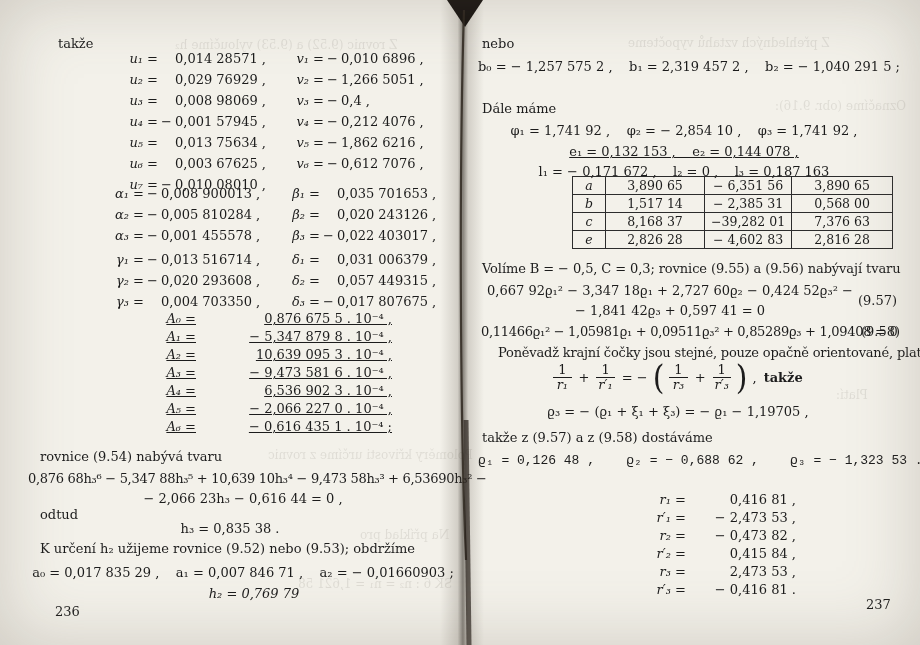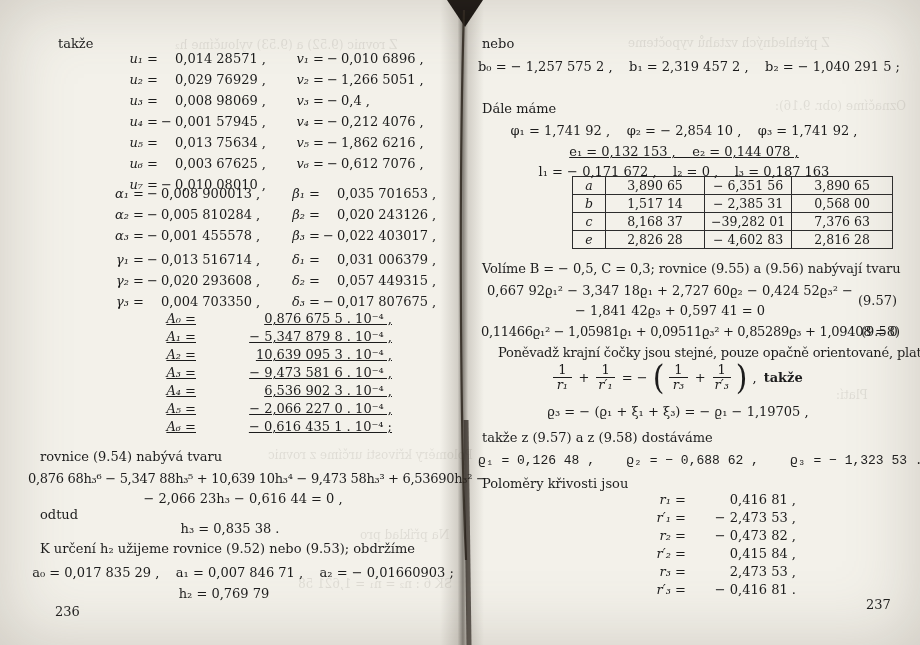--- a/index.html
+++ b/index.html
@@ -21,21 +21,21 @@
   .Ag{left:152px;top:311px;grid-template-columns:44px 196px;grid-auto-rows:18px;text-decoration:underline;}
   .rg{left:642px;top:492px;grid-template-columns:44px 110px;grid-auto-rows:18px;}
   .lp-mame{left:58px;top:36px;}
   .rov{left:40px;top:449px;}
   .e954a{left:28px;top:471px;width:430px;letter-spacing:-0.3px;}
   .e954b{left:28px;top:491px;width:430px;}
   .odtud{left:40px;top:507px;}
   .h3l{left:28px;top:521px;width:404px;}
   .kurc{left:40px;top:541px;}
   .al{left:28px;top:565px;width:430px;}
-  .h2l{left:12px;top:586px;width:424px;}
+  .h2l{left:42px;top:586px;width:424px;font-style:italic;}
   .pn236{left:55px;top:604px;}
   .nebo{left:482px;top:36px;}
   .bl{left:478px;top:59px;width:412px;}
   .h2r{left:478px;top:80px;width:412px;}
   .dale{left:482px;top:101px;}
   .phil{left:478px;top:123px;width:412px;}
   .el{left:478px;top:144px;width:412px;text-decoration:underline;}
   .ll{left:478px;top:164px;width:412px;}
   .volime{left:482px;top:261px;letter-spacing:-0.1px;}
   .e957a{left:485px;top:283px;width:370px;}
@@ -188,21 +188,20 @@
     <span>+</span>
     <span class="frac"><span class="num">1</span><span class="den">r′₃</span></span>
     <span class="paren">)</span>
     <span>,</span>
     <span class="takze">takže</span>
   </div>
 
   <div class="t c rho3">ϱ₃ = − (ϱ₁ + ξ₁ + ξ₃) = − ϱ₁ − 1,19705 ,</div>
   <div class="t takzez">takže z (9.57) a z (9.58) dostáváme</div>
   <div class="t c rhol">ϱ₁ = 0,126 48 ,    ϱ₂ = − 0,688 62 ,    ϱ₃ = − 1,323 53 .</div>
-  <div class="t polom">Poloměry křivosti jsou</div>
 
   <div class="lst rg">
     <span class="ra it">r₁ =</span><span class="ra">0,416 81 ,</span>
     <span class="ra it">r′₁ =</span><span class="ra">− 2,473 53 ,</span>
     <span class="ra it">r₂ =</span><span class="ra">− 0,473 82 ,</span>
     <span class="ra it">r′₂ =</span><span class="ra">0,415 84 ,</span>
     <span class="ra it">r₃ =</span><span class="ra">2,473 53 ,</span>
     <span class="ra it">r′₃ =</span><span class="ra">− 0,416 81 .</span>
   </div>
 

